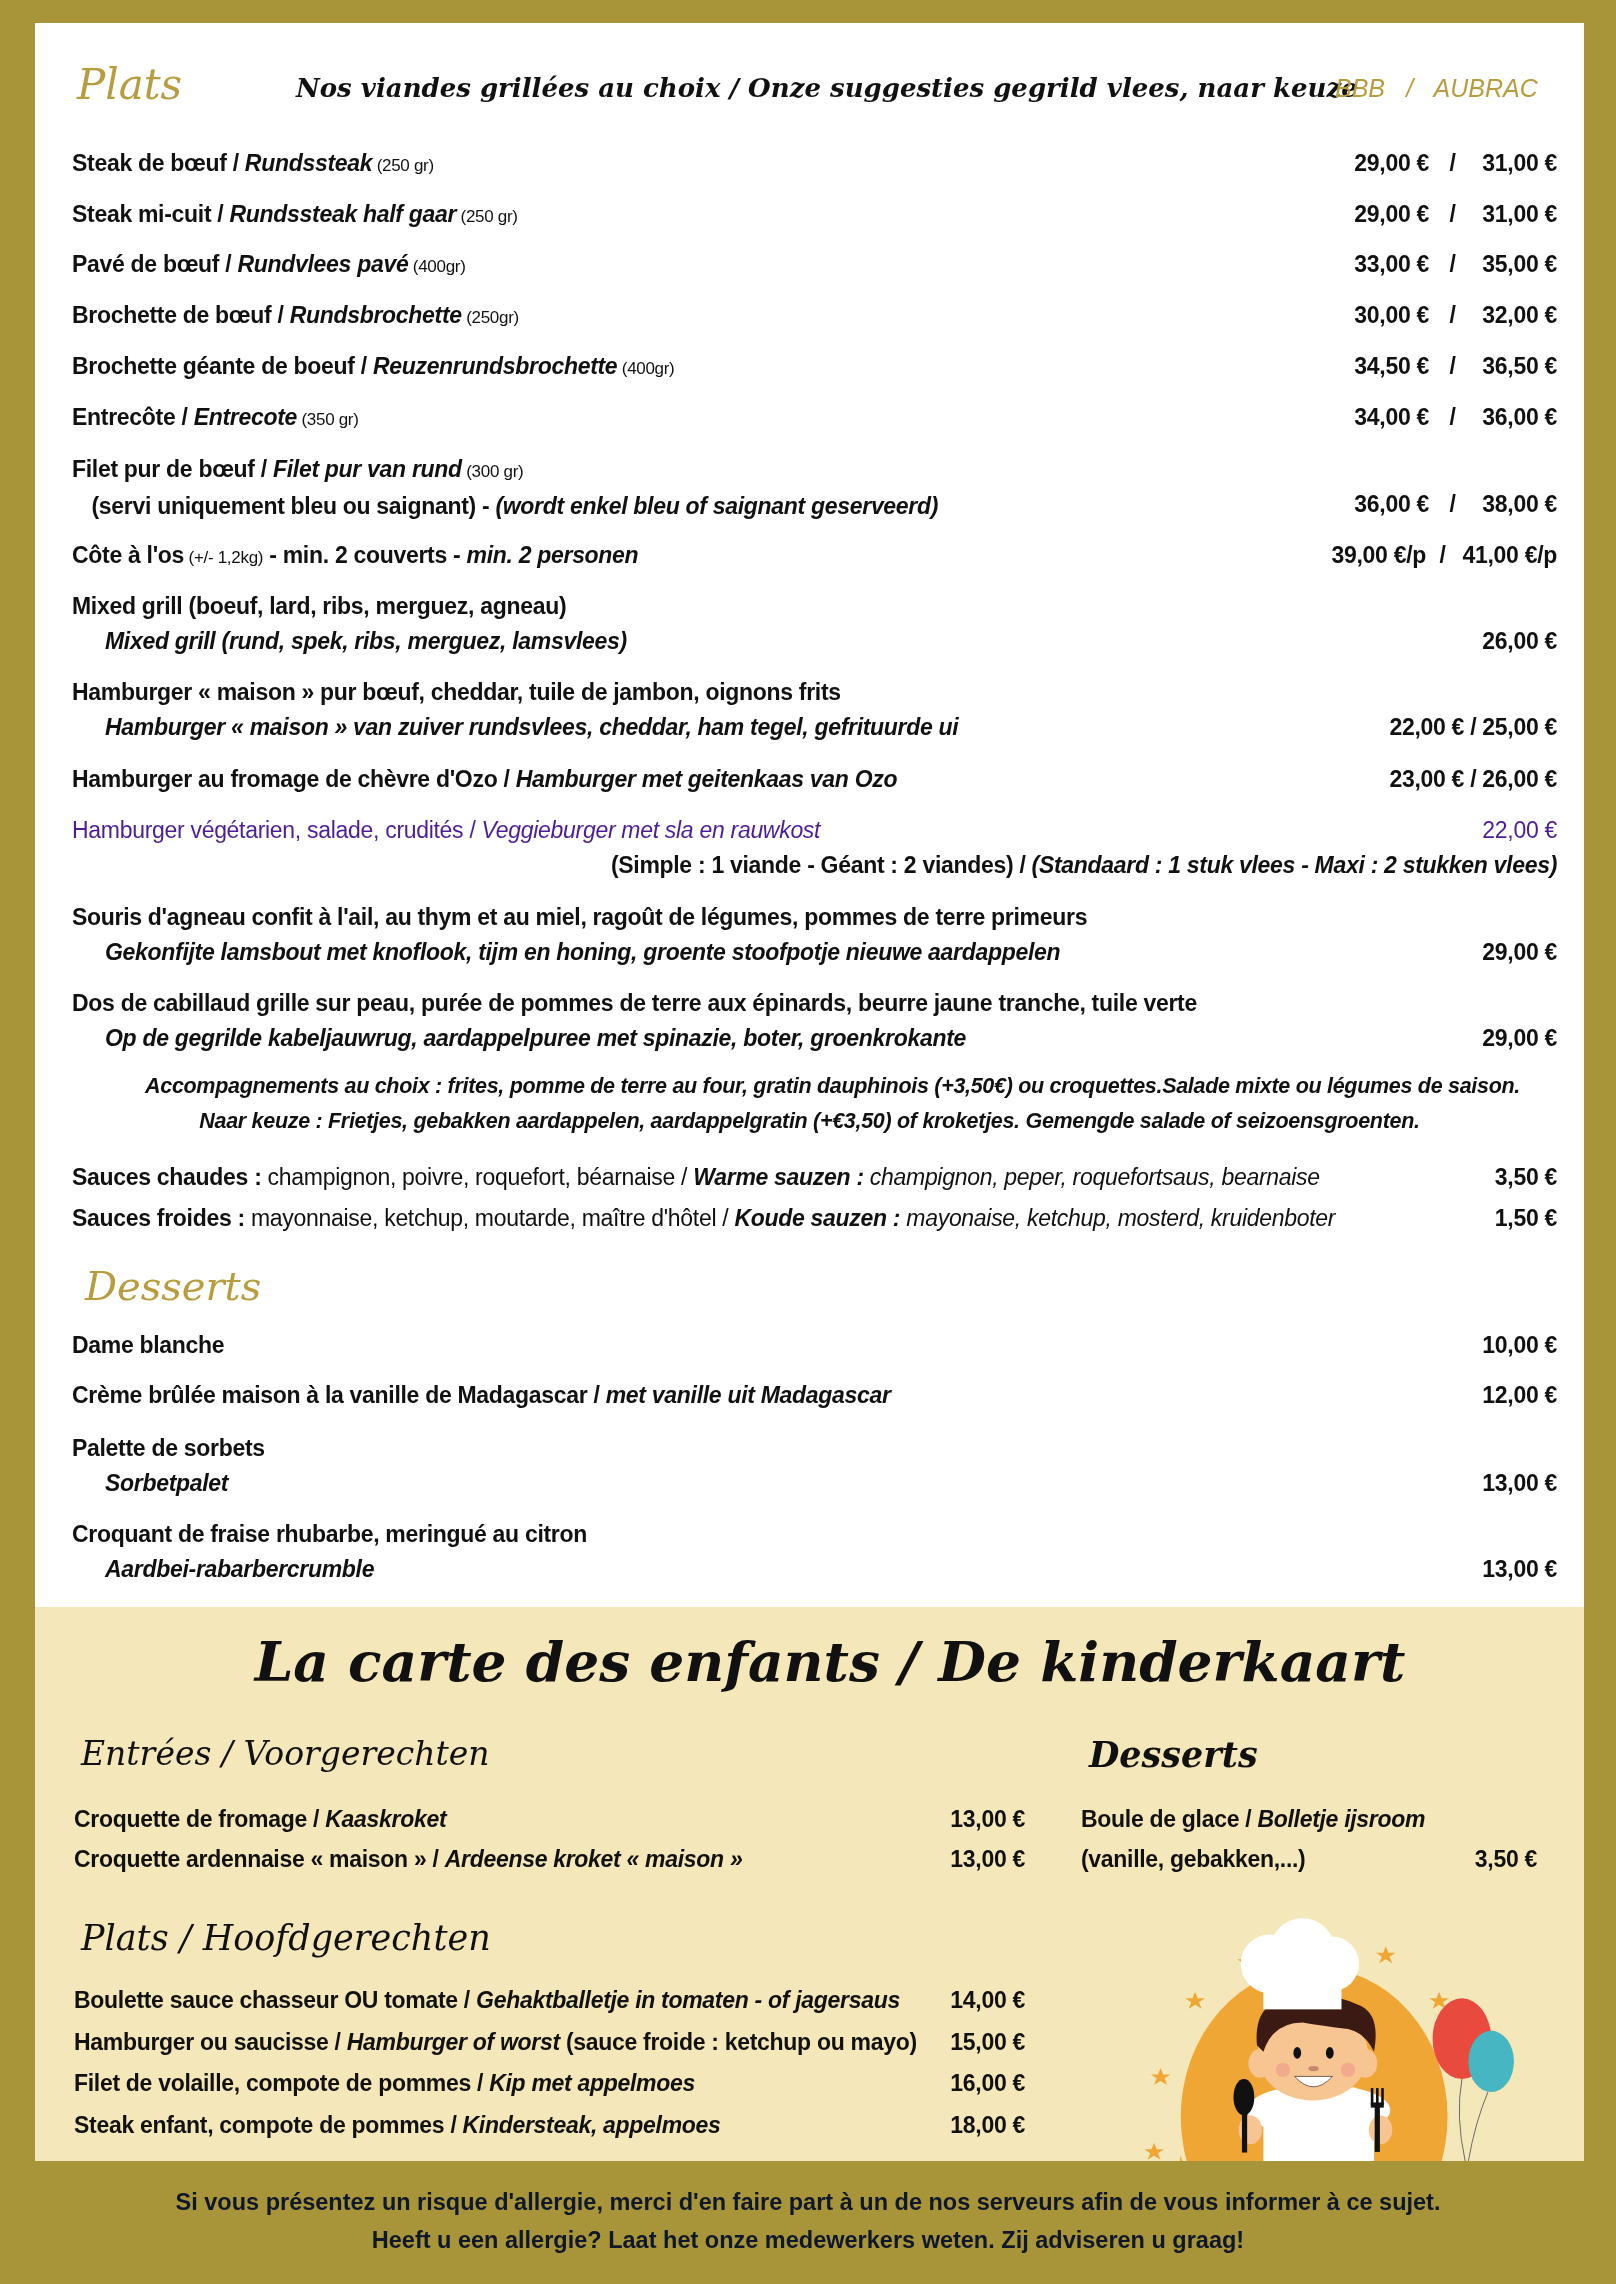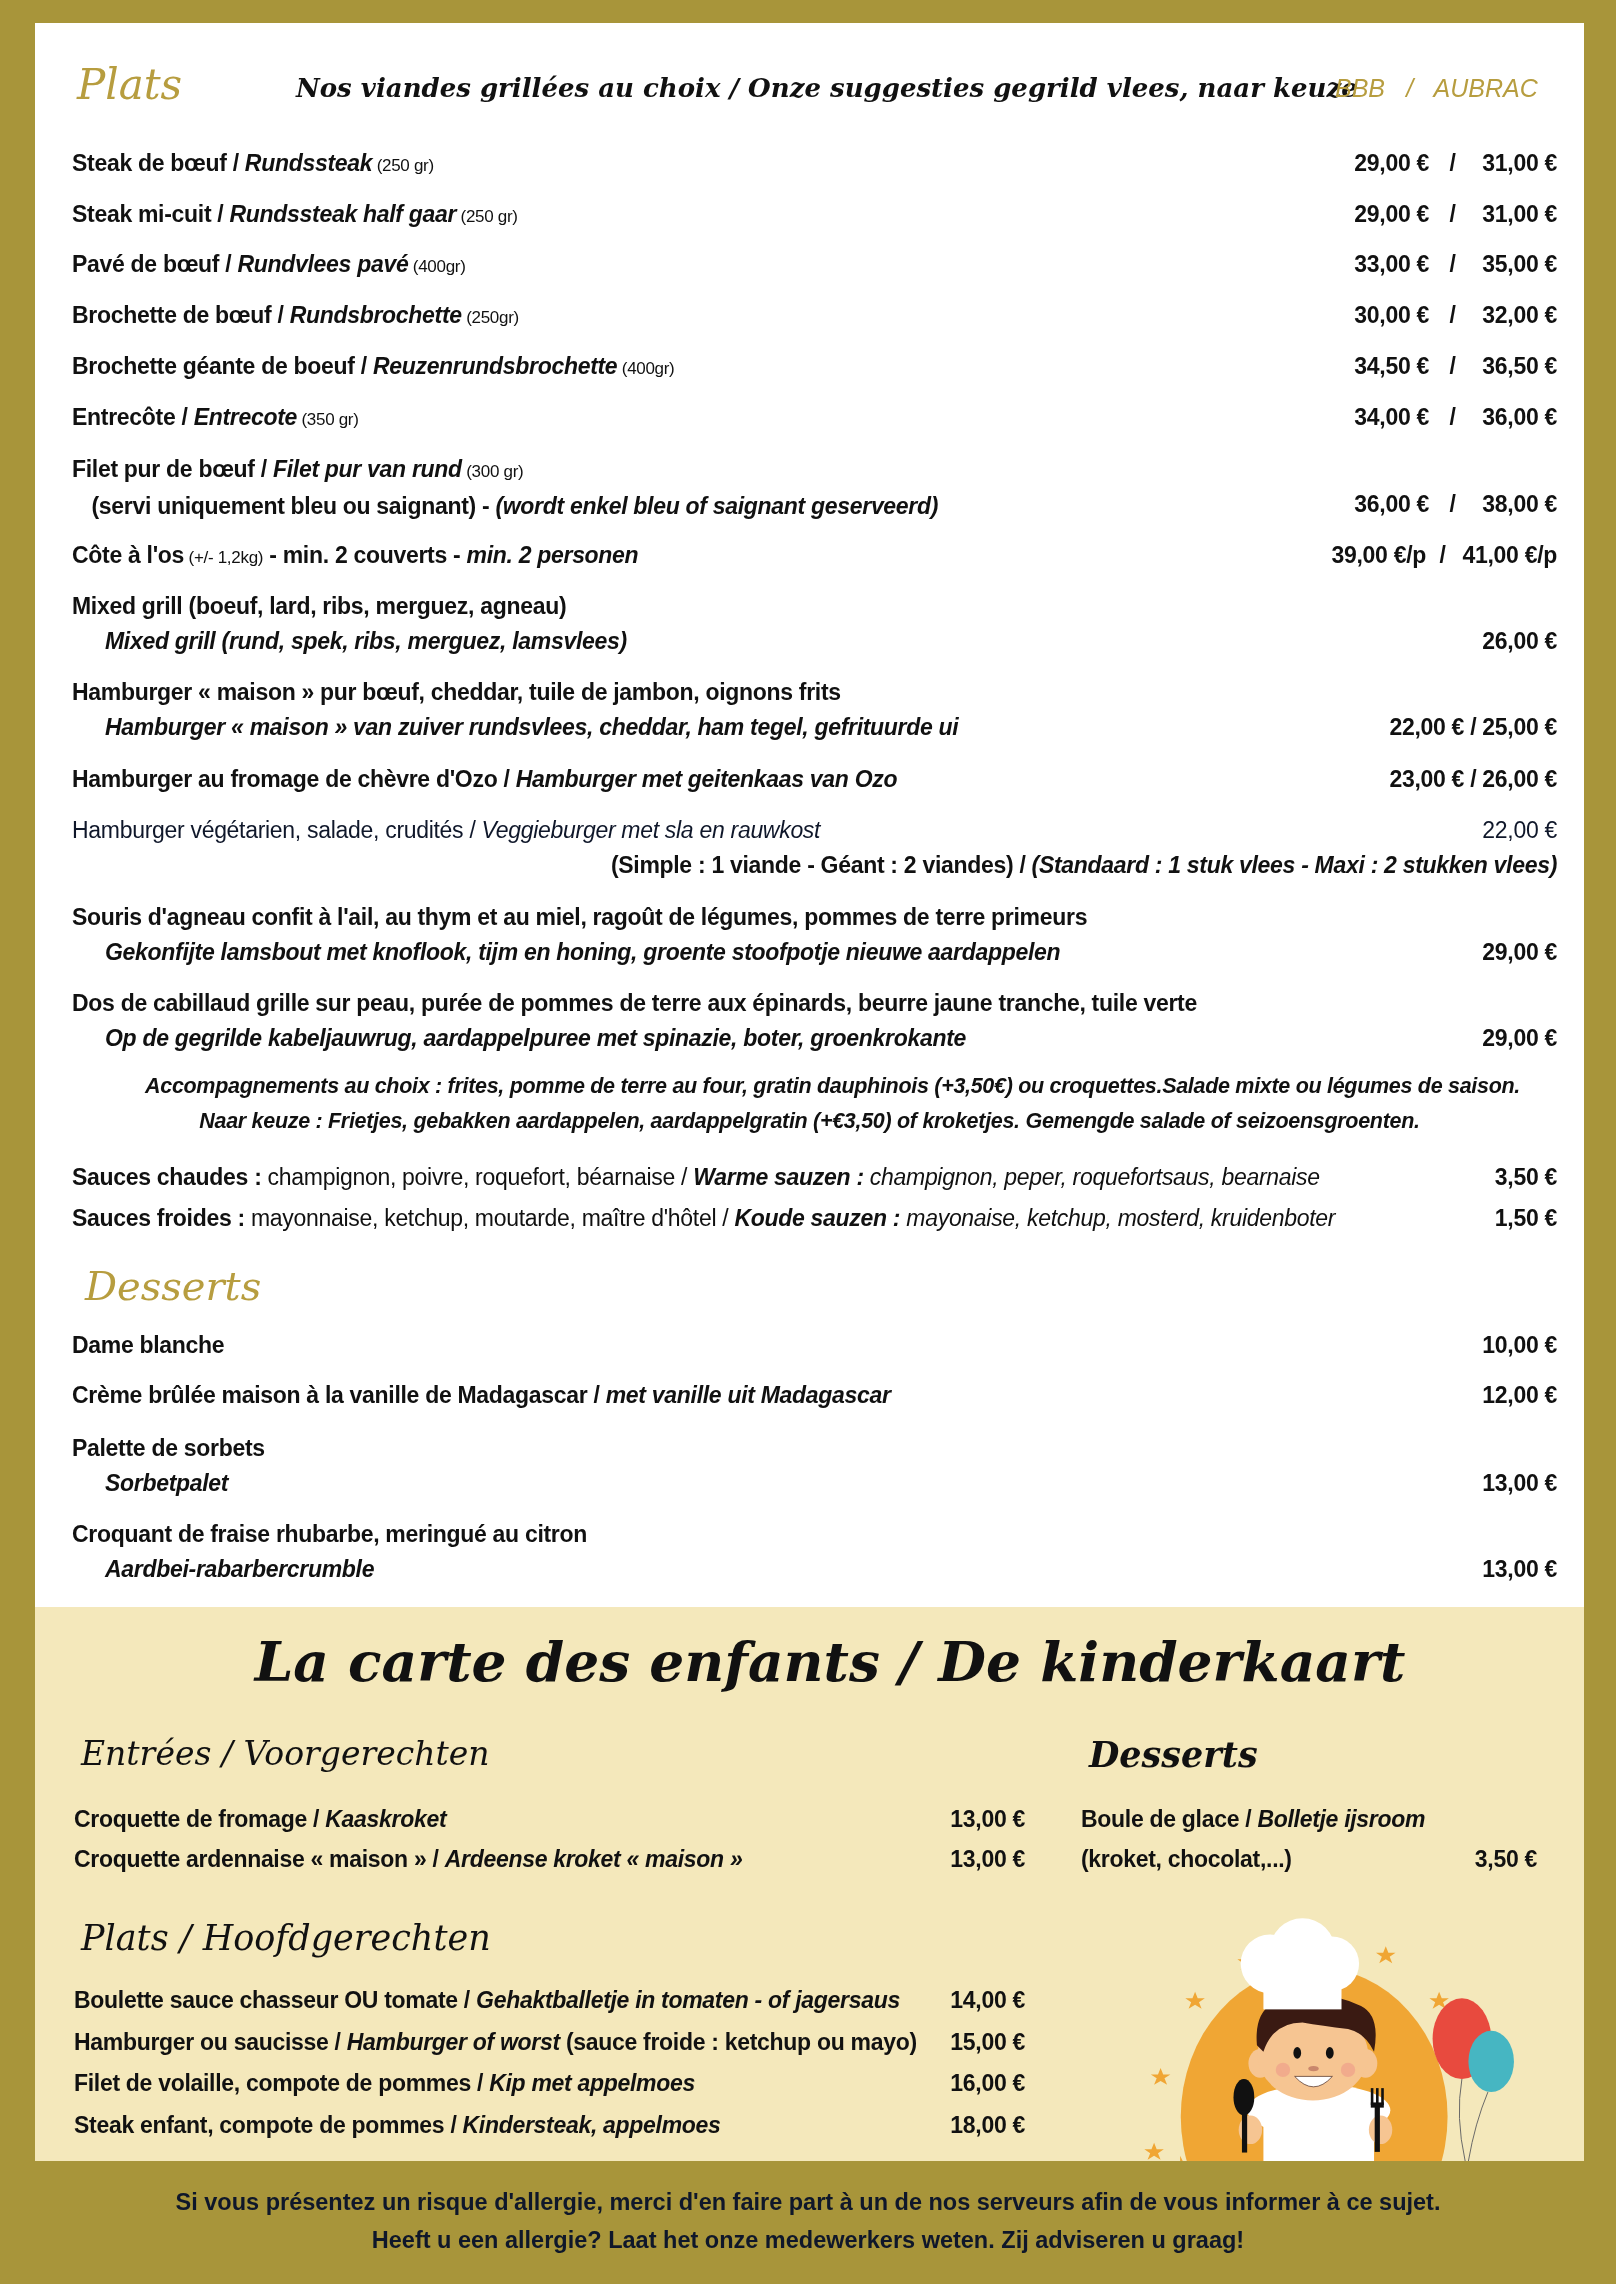--- a/index.html
+++ b/index.html
@@ -35,21 +35,21 @@
   .price {
     position: absolute; right: 0; top: 0; text-align: right; white-space: nowrap;
   }
   .price2 {
     position: absolute; right: 0; white-space: nowrap; text-align: right;
   }
   .p-bbb { display: inline-block; width: 98px; text-align: right; }
   .p-sep { display: inline-block; width: 47px; text-align: center; }
   .p-aub { display: inline-block; width: 81px; text-align: right; }
   .sub { padding-left: 33px; font-style: italic; }
-  .green { color: #0f172a; }
+  .green { color: #4c1d95; }
   .center-line {
     position: absolute; left: 35px; width: 1549px; text-align: center;
     font-size: 21.5px; font-weight: bold; font-style: italic; letter-spacing: -0.3px;
   }
   .kid-row {
     position: absolute; font-size: 23px; font-weight: bold; line-height: 27px; letter-spacing: -0.3px;
   }
   .kid-row i { font-style: italic; }
   .footer-line {
     position: absolute; left: 0; width: 1616px; text-align: center;
@@ -183,21 +183,21 @@
   <span class="price">13,00 €</span>
 </div>
 <div class="kid-row" style="left:74px; width:951px; top:1846px;">
   <span>Croquette ardennaise « maison » / </span><i>Ardeense kroket « maison »</i>
   <span class="price">13,00 €</span>
 </div>
 
 <div class="abs script" style="left:1089px; top:1734px; font-size:35px; font-weight:bold;">Desserts</div>
 <div class="kid-row" style="left:1081px; width:456px; top:1806px;">
   <div><span>Boule de glace / </span><i>Bolletje ijsroom</i></div>
-  <div style="margin-top:13px;">(kroket, chocolat,...)</div>
+  <div style="margin-top:13px;">(vanille, gebakken,...)</div>
   <span class="price2" style="top:40px;">3,50 €</span>
 </div>
 
 <div class="abs script" style="left:81px; top:1918px; font-size:35px;">Plats / Hoofdgerechten</div>
 
 <div class="kid-row" style="left:74px; width:951px; top:1987px;">
   <span>Boulette sauce chasseur OU tomate  /  </span><i>Gehaktballetje in tomaten - of jagersaus</i><span></span>
   <span class="price">14,00 €</span>
 </div>
 <div class="kid-row" style="left:74px; width:951px; top:2029px;">

